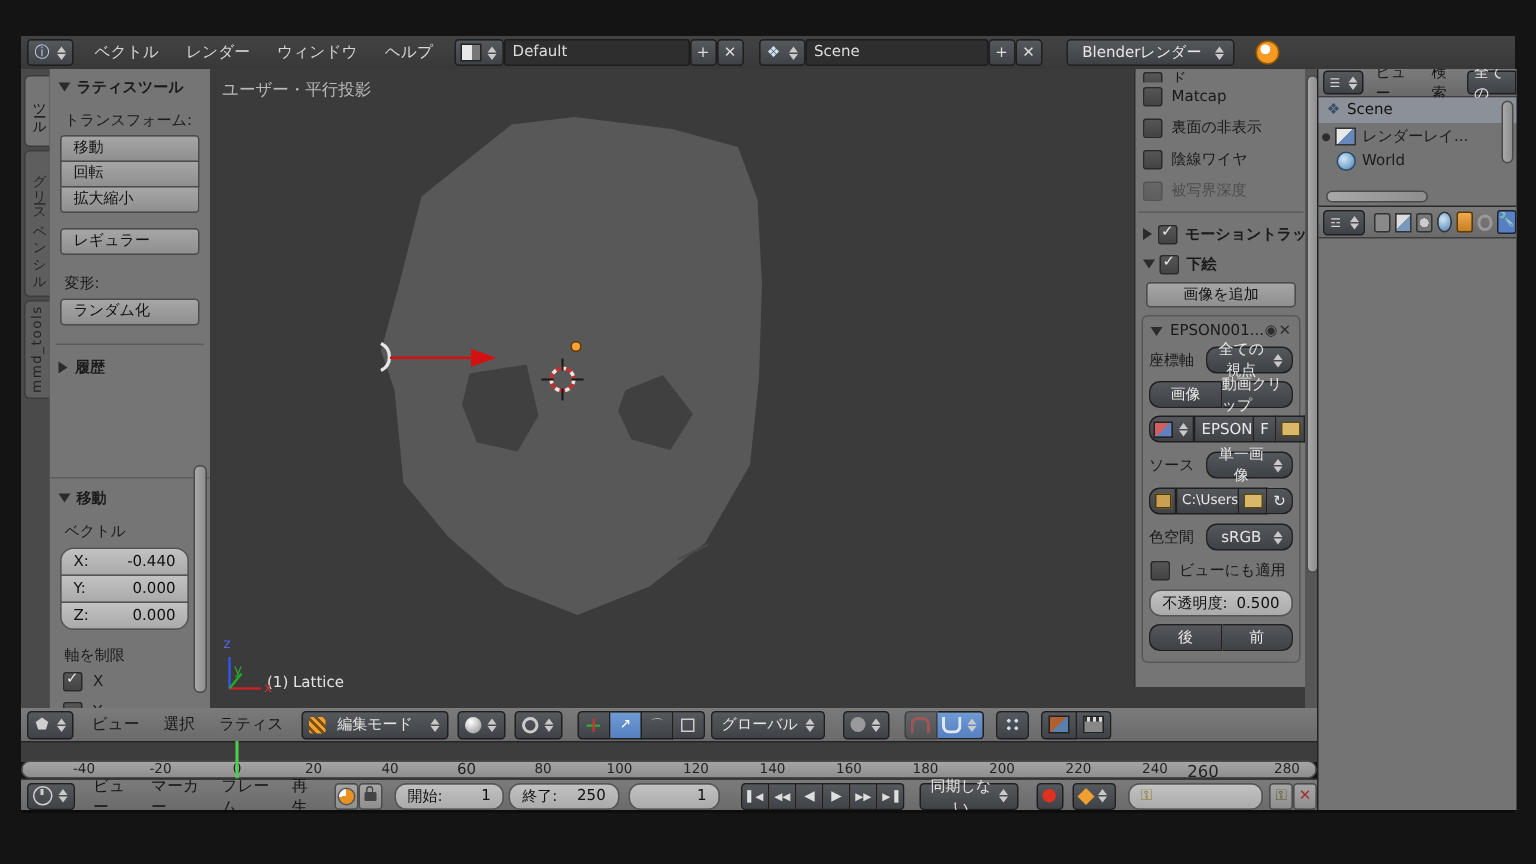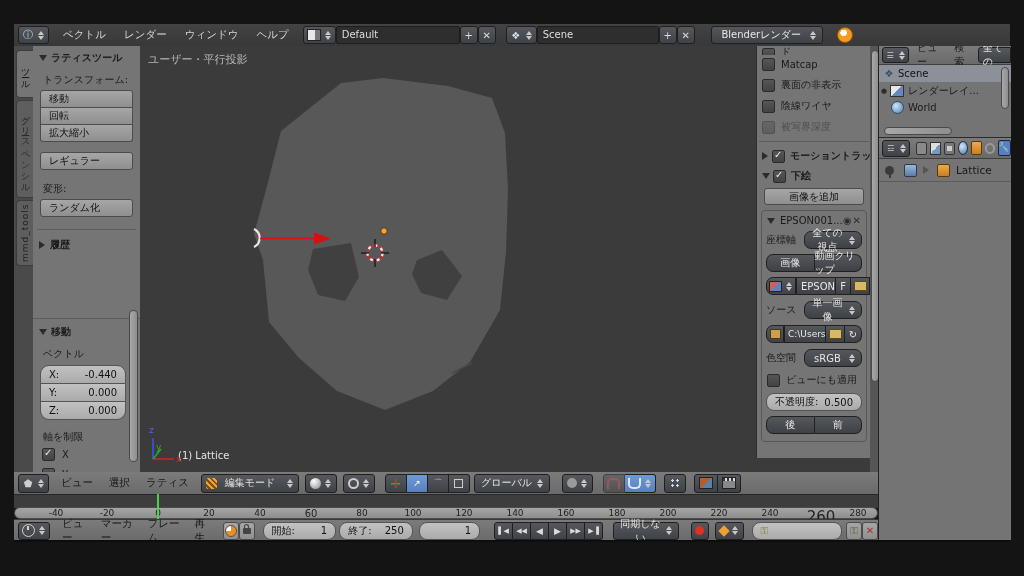--- a/index.html
+++ b/index.html
@@ -369,21 +369,21 @@
     <span class="abs" style="left:296px;transform:translateX(-50%);color:#222;font-size:10px;top:0;">60</span>
     <span class="abs" style="left:347px;transform:translateX(-50%);color:#222;font-size:9px;top:0;">80</span>
     <span class="abs" style="left:398px;transform:translateX(-50%);color:#222;font-size:9px;top:0;">100</span>
     <span class="abs" style="left:449px;transform:translateX(-50%);color:#222;font-size:9px;top:0;">120</span>
     <span class="abs" style="left:500px;transform:translateX(-50%);color:#222;font-size:9px;top:0;">140</span>
     <span class="abs" style="left:551px;transform:translateX(-50%);color:#222;font-size:9px;top:0;">160</span>
     <span class="abs" style="left:602px;transform:translateX(-50%);color:#222;font-size:9px;top:0;">180</span>
     <span class="abs" style="left:653px;transform:translateX(-50%);color:#222;font-size:9px;top:0;">200</span>
     <span class="abs" style="left:704px;transform:translateX(-50%);color:#222;font-size:9px;top:0;">220</span>
     <span class="abs" style="left:755px;transform:translateX(-50%);color:#222;font-size:9px;top:0;">240</span>
-    <span class="abs" style="left:806px;transform:translateX(-50%);color:#222;font-size:15px;top:0;">260</span>
+    <span class="abs" style="left:787px;transform:translateX(-50%);color:#222;font-size:11px;top:0;">260</span>
     <span class="abs" style="left:843px;transform:translateX(-50%);color:#222;font-size:9px;top:0;">280</span>
   </div>
   <div class="abs" style="left:157px;top:494px;width:2px;height:25px;background:#4ad34a;"></div>
 
   <div class="abs hdr row" style="left:14px;top:519px;width:864px;height:21px;border-top:1px solid #3a3a3a;">
     <div class="btnD" style="margin-left:4px;height:16px;padding:0 3px;">
       <span class="ico" style="width:11px;height:11px;border-radius:50%;border:1.5px solid #d0d0d0;position:relative;">
           <span style="position:absolute;left:4px;top:1px;width:1.5px;height:4px;background:#d0d0d0;"></span>
         </span>
         <span class="ud"></span>
@@ -490,25 +490,16 @@
           <span class="ud"></span>
       </div>
       <span class="ico" style="margin-left:6px;width:13px;height:11px;background:#8a8a8a;border:1px solid #333;border-radius:2px;"></span>
       <span class="ico" style="margin-left:3px;width:13px;height:11px;background:linear-gradient(135deg,#ddd 50%,#7799bb 50%);border:1px solid #333;"></span>
       <span class="ico" style="margin-left:3px;width:13px;height:11px;background:radial-gradient(circle,#ccc 40%,#777 42%);border:1px solid #333;border-radius:2px;"></span>
       <span class="ico" style="margin-left:3px;width:12px;height:12px;border-radius:50%;background:radial-gradient(circle at 35% 35%,#cfe6f5,#4a7fb5);border:1px solid #333;"></span>
       <span class="ico" style="margin-left:3px;width:12px;height:12px;background:linear-gradient(#f0a94f,#c77f22);border:1px solid #5d3a00;border-radius:2px;"></span>
       <span class="ico" style="margin-left:3px;width:13px;height:11px;border:2px solid #999;border-radius:5px;box-sizing:border-box;"></span>
       <span class="ico" style="margin-left:3px;width:14px;height:14px;background:#5680c2;border:1px solid #223;border-radius:2px;color:#e8eefb;font-size:9px;line-height:13px;">🔧</span>
     </div>
-    <div class="row" style="height:22px;background:#747474;border-bottom:1px solid #5c5c5c;">
-      <span class="ico" style="margin-left:6px;width:9px;height:9px;border-radius:50%;background:#3a3a3a;position:relative;">
-          <span style="position:absolute;left:3.5px;top:7px;width:2px;height:5px;background:#3a3a3a;"></span>
-        </span>
-      <span class="ico" style="margin-left:10px;width:11px;height:11px;background:linear-gradient(#9db8d8,#5a7ca8);border:1px solid #2a3a4a;border-radius:2px;"></span>
-      <span class="tri-r" style="margin-left:6px;border-left-color:#555;"></span>
-      <span class="ico" style="margin-left:8px;width:11px;height:11px;background:linear-gradient(#f0a94f,#c77f22);border:1px solid #5d3a00;border-radius:2px;"></span>
-      <span style="margin-left:6px;color:#1a1a1a;font-size:10.5px;">Lattice</span>
-    </div>
   </div>
 
   <div class="abs" style="left:14px;top:540px;width:996px;height:2px;background:#0d0d0d;"></div>
 </div>
 
 </body></html>

